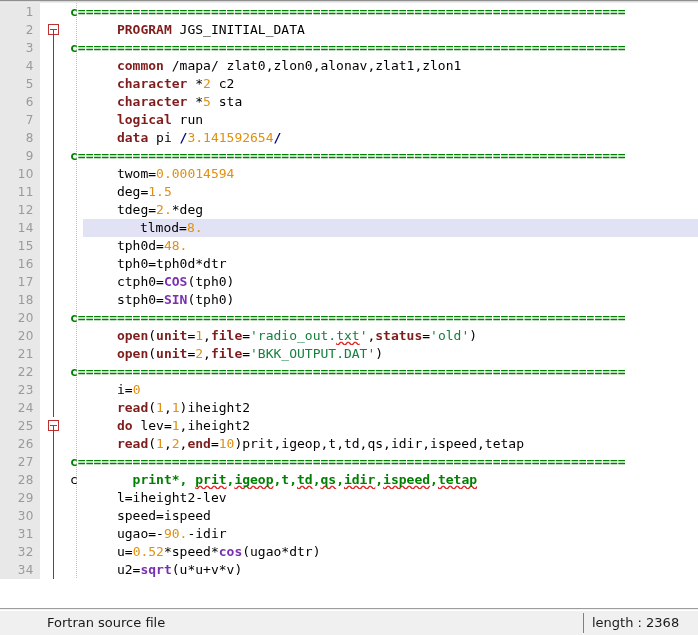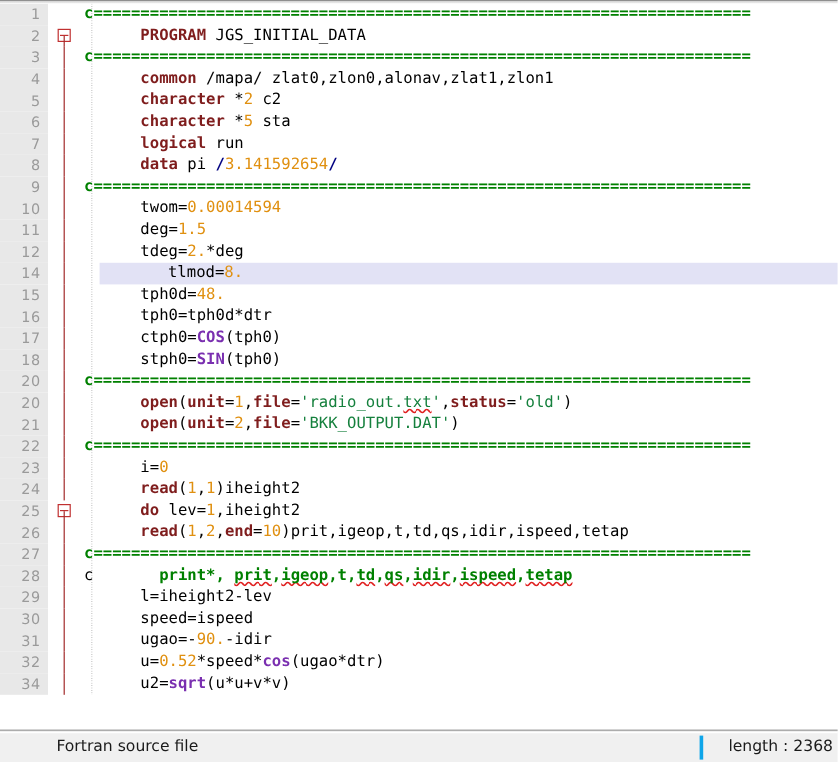--- a/index.html
+++ b/index.html
@@ -156,23 +156,23 @@
     position: absolute;
     top: 4px;
     height: 20px;
     line-height: 20px;
     white-space: nowrap;
   }
   #sb-left  { left: 4px; margin-left: 43px; }
   #sb-right {
     right: 0px;
     width: 115px;
-    padding-left: 21px;
-    box-sizing: border-box;
-    border-left: 3px solid #0ea5e9;
+    padding-left: 8px;
+    box-sizing: border-box;
+    border-left: 1px solid #0ea5e9;
   }
 </style>
 </head>
 <body>
 
 <div id="window">
 
   <div id="top-edge"></div>
 
   <div id="editor">

